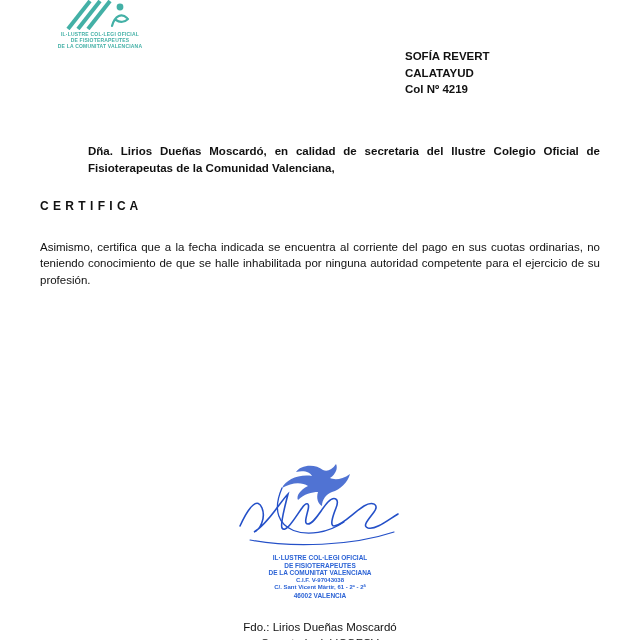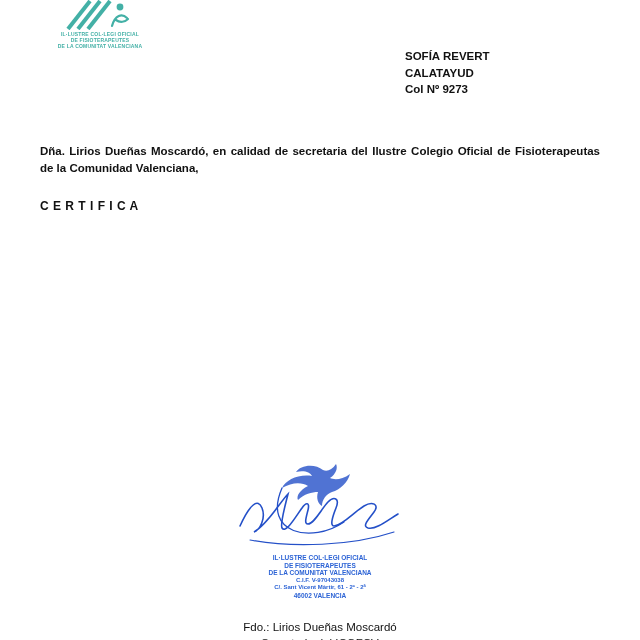--- a/index.html
+++ b/index.html
@@ -18,21 +18,21 @@
                font-size:5px; line-height:6px; letter-spacing:.2px; }
 
   
   .recipient { position:absolute; top:48px; left:405px;
                font-weight:bold; font-size:11.5px; line-height:16.5px; }
 
   
   .content { position:absolute; top:143px; left:40px; width:560px;
              font-size:11.5px; line-height:16.5px; }
   .content p { text-align:justify; margin-bottom:13px; }
-  .intro { font-weight:bold; margin-bottom:22px !important; }
+  .intro { font-weight:bold; margin-bottom:22px !important;margin-left:48px; }
   .certifica { font-weight:bold; font-size:12px; letter-spacing:.5px;
                text-align:left !important; margin-bottom:24px !important;margin-top:15px; }
   .b { font-weight:bold; }
 
   
   .stamp { position:absolute; top:462px; left:50%; transform:translateX(-50%);
            width:220px; text-align:center; }
   .stamp svg { display:block; margin:0 auto -4px auto; }
   .stamp-text { color:#2c63d5; font-weight:bold; font-size:6.5px; line-height:7.6px; }
   .stamp-line.cif  { font-size:6px; }
@@ -62,26 +62,27 @@
     <div class="logo-text">
       <div>IL·LUSTRE COL·LEGI OFICIAL</div>
       <div>DE FISIOTERAPEUTES</div>
       <div>DE LA COMUNITAT VALENCIANA</div>
     </div>
   </div>
 
   <div class="recipient">
     <div>SOFÍA REVERT</div>
     <div>CALATAYUD</div>
-    <div>Col Nº 9273</div>
+    <div>Col Nº 4219</div>
   </div>
 
   <div class="content">
     <p class="intro">Dña. Lirios Dueñas Moscardó, en calidad de secretaria del Ilustre Colegio Oficial de Fisioterapeutas de la Comunidad Valenciana,</p>
     <p class="certifica">C E R T I F I C A</p>
+    <p>Asimismo, certifica que a la fecha indicada se encuentra al corriente del pago en sus cuotas ordinarias, no teniendo conocimiento de que se halle inhabilitada por ninguna autoridad competente para el ejercicio de su profesión.</p>
   </div>
 
   <div class="stamp">
     <svg width="200" height="96" viewBox="0 0 200 96" aria-hidden="true">
 
       <g>
         <path d="M103,8 C95,1 80,3 76,10 C84,8 90,10 92,14 C78,12 66,18 62,26 C72,20 82,20 88,24 C80,28 76,34 78,38 C84,32 92,30 98,30 C96,36 98,42 102,44 C102,38 106,32 112,30 C120,28 128,20 130,12 C122,18 114,18 110,16 C116,12 118,6 116,2 C112,8 107,10 103,8 Z" fill="#2450c8" opacity="0.8"></path>
       </g>
 
       <g stroke="#2450c8" fill="none" stroke-linecap="round">

